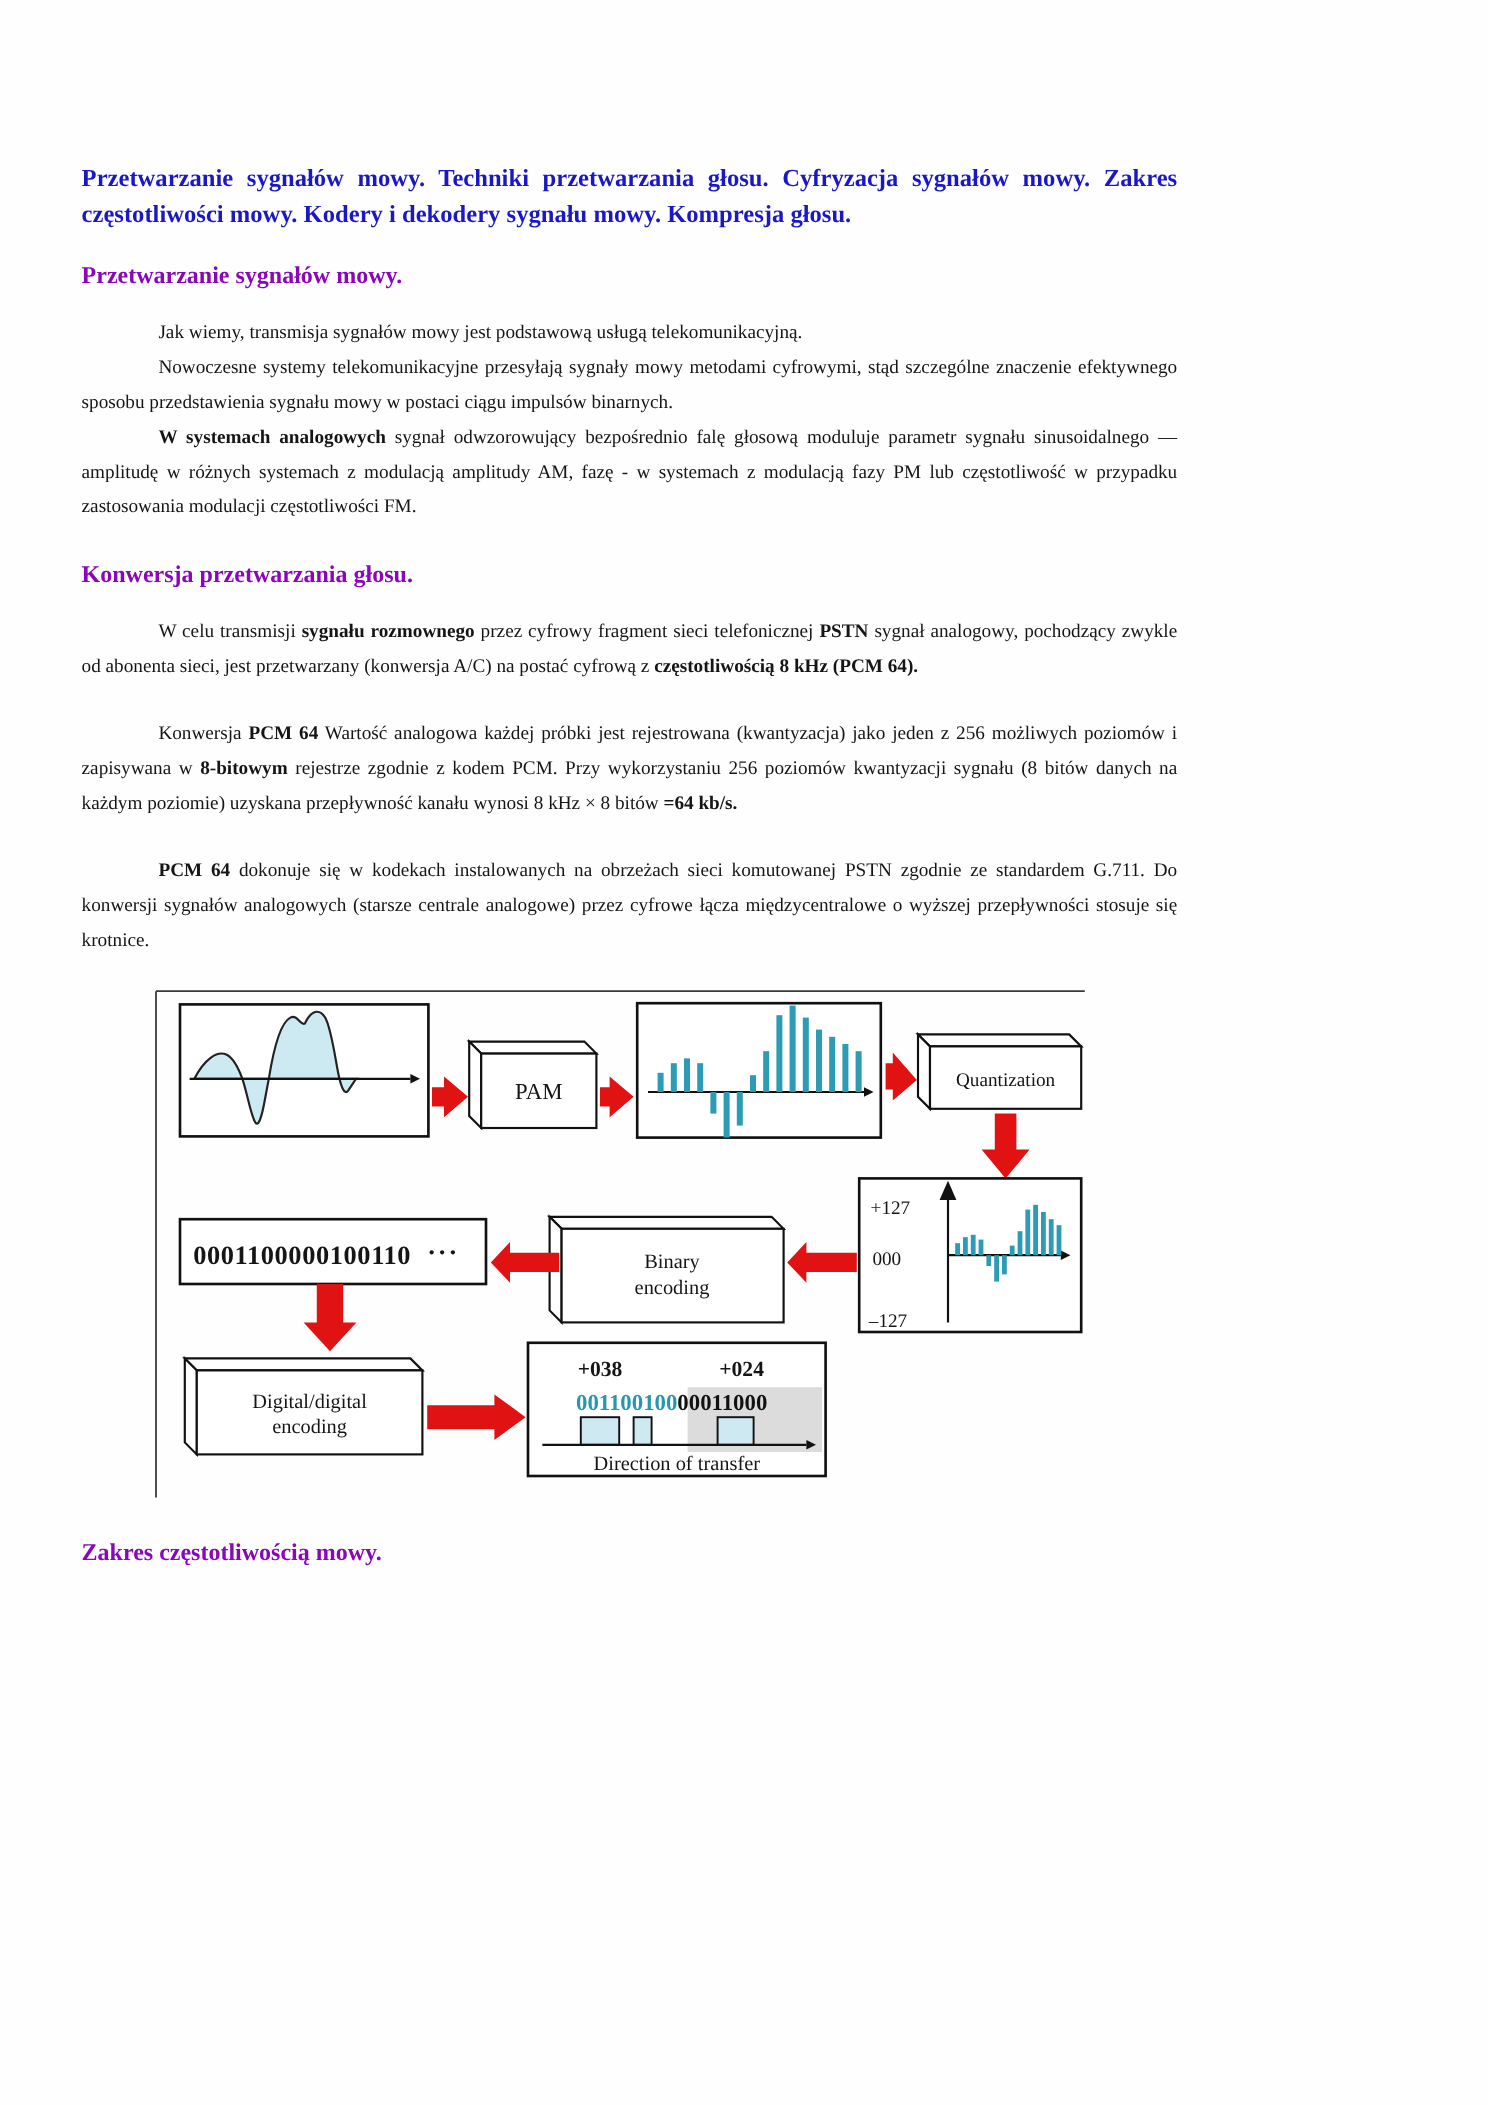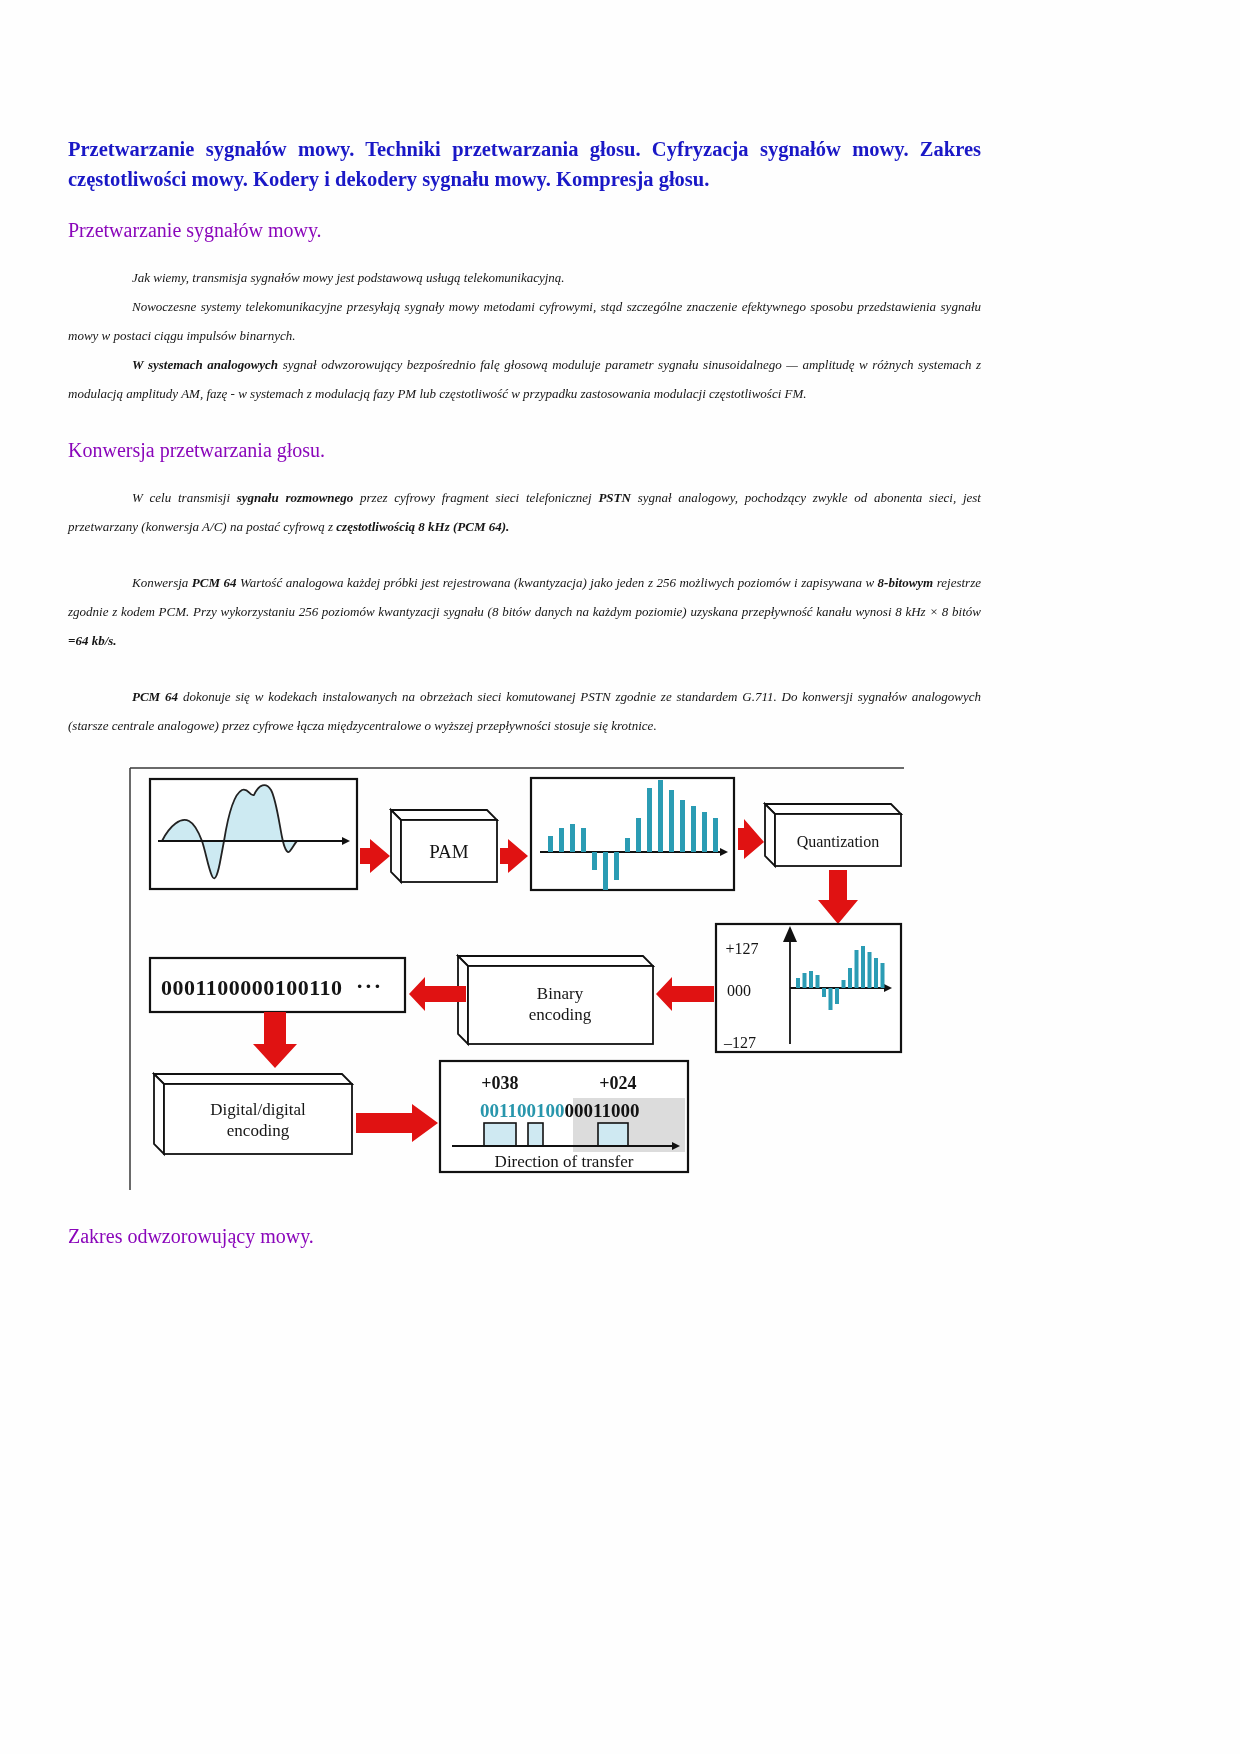--- a/index.html
+++ b/index.html
@@ -14,33 +14,32 @@
     overflow:hidden;
   }
   .doc-title{
     margin:0;
     font-size:20.5px;font-weight:bold;line-height:30px;
     color:#1a18c6;
     text-align:justify;
   }
   .purple-heading{
     margin:0;
-    font-size:20px;font-weight:normal;line-height:25px;
+    font-size:20px;font-weight:bold;line-height:25px;
     color:#8a06ba;
   }
   .mt-h1{margin-top:24px;}
   .mt-h2{margin-top:30px;}
   .mt-h3{margin-top:54px;}
   .mt-h4{margin-top:30px;}
   p.body{
     margin:0;
-    font-size:13px;line-height:29px;
+    font-size:16px;line-height:29px;
     text-align:justify;
     text-indent:64px;
-    font-style:italic;
   }
   p.body.first{margin-top:20px;}
   p.body.gap{margin-top:27px;}
   .diagram-wrap{
     position:relative;
     margin:26px 0 0 60px;
     width:778px;height:428px;
   }
   .diagram-wrap svg{position:absolute;left:0;top:0;}
   svg text{font-family:"Liberation Serif", serif;fill:#151515;}
@@ -195,15 +194,15 @@
         <rect x="356" y="357" width="32" height="23" fill="#cfe9f2" stroke="#111111" stroke-width="1.6"></rect>
         <rect x="400" y="357" width="15" height="23" fill="#cfe9f2" stroke="#111111" stroke-width="1.6"></rect>
         <rect x="470" y="357" width="30" height="23" fill="#cfe9f2" stroke="#111111" stroke-width="1.6"></rect>
         <line class="axis" x1="324" y1="380" x2="544" y2="380"></line>
         <polygon class="axis-head" points="544,376 552,380 544,384"></polygon>
         <text x="436" y="401" font-size="17" text-anchor="middle">Direction of transfer</text>
       </g>
     </svg>
   </div>
 
-  <h2 class="purple-heading mt-h4">Zakres  odwzorowujący  mowy.</h2>
+  <h2 class="purple-heading mt-h4">Zakres  częstotliwością  mowy.</h2>
 
 </div>
 
 </body></html>

